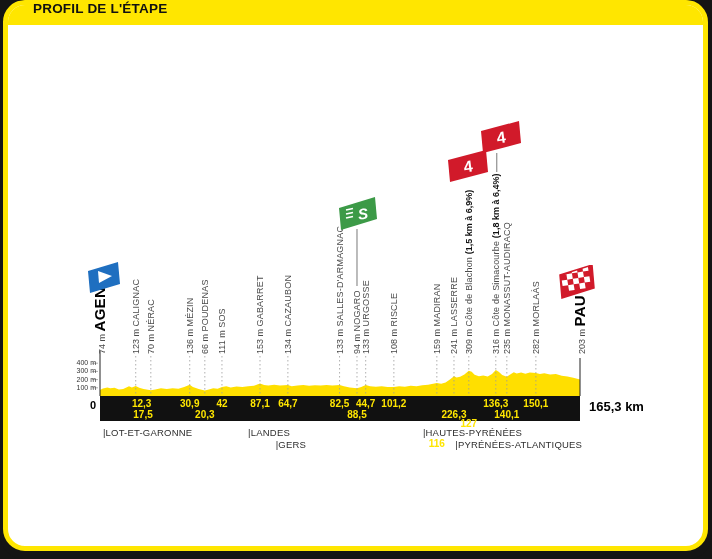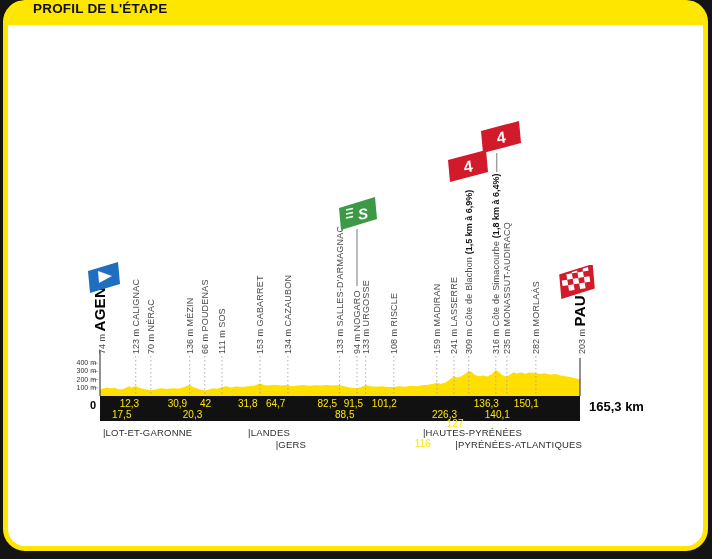--- a/index.html
+++ b/index.html
@@ -14,22 +14,22 @@
             color:#ffe600;font-size:11.5px;font-weight:bold;text-align:center;line-height:19px;
             letter-spacing:.2px;white-space:nowrap;}
   #chart-svg{position:absolute;left:0;top:0;width:712px;height:559px;}
   .wlabel{position:absolute;transform:rotate(-90deg);transform-origin:0 0;white-space:nowrap;
           font-size:9px;color:#4a4a4a;line-height:10px;}
   .wlabel .ev{color:#4a4a4a;}
   .wlabel .nm{color:#4a4a4a;letter-spacing:.2px;}
   .wlabel.big{line-height:17px;}
   .wlabel .city{font-size:15px;font-weight:bold;color:#000;letter-spacing:.3px;}
   .wlabel .det{font-weight:bold;color:#111;}
-  .knum{position:absolute;width:44px;margin-left:-22px;text-align:left;color:#ffe600;
-        font-size:10px;font-weight:normal;white-space:nowrap;}
+  .knum{position:absolute;width:44px;margin-left:-22px;text-align:center;color:#ffe600;
+        font-size:10px;font-weight:bold;white-space:nowrap;}
   .etick{position:absolute;left:58px;width:38px;text-align:right;font-size:7px;color:#333;
          line-height:8px;}
   .zero{position:absolute;left:68px;width:28px;text-align:right;font-size:11px;font-weight:bold;color:#000;}
   .endkm{position:absolute;font-size:13px;font-weight:bold;color:#000;white-space:nowrap;}
   .dept{position:absolute;font-size:9.5px;color:#2e2e2e;white-space:nowrap;letter-spacing:.2px;}
   .flag{position:absolute;}
   .axisbar{position:absolute;background:#111;}
 </style>
 </head>
 <body>
@@ -63,29 +63,29 @@
       <line x1="356.9872958257713" y1="229" x2="356.9872958257713" y2="286" stroke="#555" stroke-width="0.8"></line>
       <line x1="496.7894736842105" y1="153" x2="496.7894736842105" y2="172" stroke="#555" stroke-width="0.8"></line>
       <line x1="92" y1="363.2" x2="98" y2="363.2" stroke="#999" stroke-width="0.8"></line>
       <line x1="92" y1="371.4" x2="98" y2="371.4" stroke="#999" stroke-width="0.8"></line>
       <line x1="92" y1="379.6" x2="98" y2="379.6" stroke="#999" stroke-width="0.8"></line>
       <line x1="92" y1="387.8" x2="98" y2="387.8" stroke="#999" stroke-width="0.8"></line>
     </svg>
   <div id="labels">
       <div class="axisbar" style="left: 100px; top: 396px; width: 480px; height: 25px;"></div>
       <div class="knum" style="left: 141.717px; top: 398px;">12,3</div>
-      <div class="knum" style="left: 134px; top: 409px;">17,5</div>
+      <div class="knum" style="left: 143px; top: 409px;">17,5</div>
       <div class="knum" style="left: 189.728px; top: 398px;">30,9</div>
       <div class="knum" style="left: 204.828px; top: 409px;">20,3</div>
       <div class="knum" style="left: 221.96px; top: 398px;">42</div>
-      <div class="knum" style="left: 260px; top: 398px;">31,8</div>
+      <div class="knum" style="left: 260px; top: 398px;">87,1</div>
       <div class="knum" style="left: 287.877px; top: 398px;">64,7</div>
       <div class="knum" style="left: 339.564px; top: 398px;">82,5</div>
       <div class="knum" style="left: 356.987px; top: 409px;">88,5</div>
-      <div class="knum" style="left: 365.699px; top: 398px;">91,5</div>
+      <div class="knum" style="left: 365.699px; top: 398px;">44,7</div>
       <div class="knum" style="left: 393.866px; top: 398px;">101,2</div>
       <div class="knum" style="left: 436.842px; top: 398px; margin-top: 40px;">116</div>
       <div class="knum" style="left: 453.975px; top: 409px;">226,3</div>
       <div class="knum" style="left: 468.784px; top: 398px; margin-top: 20px;">127</div>
       <div class="knum" style="left: 495.789px; top: 398px;">136,3</div>
       <div class="knum" style="left: 506.824px; top: 409px;">140,1</div>
       <div class="knum" style="left: 535.862px; top: 398px;">150,1</div>
       <div class="zero" style="top: 399px;">0</div>
       <div class="endkm" style="left: 589px; top: 399px;">165,3 km</div>
       <div class="etick" style="top: 359.2px;">400 m</div>

